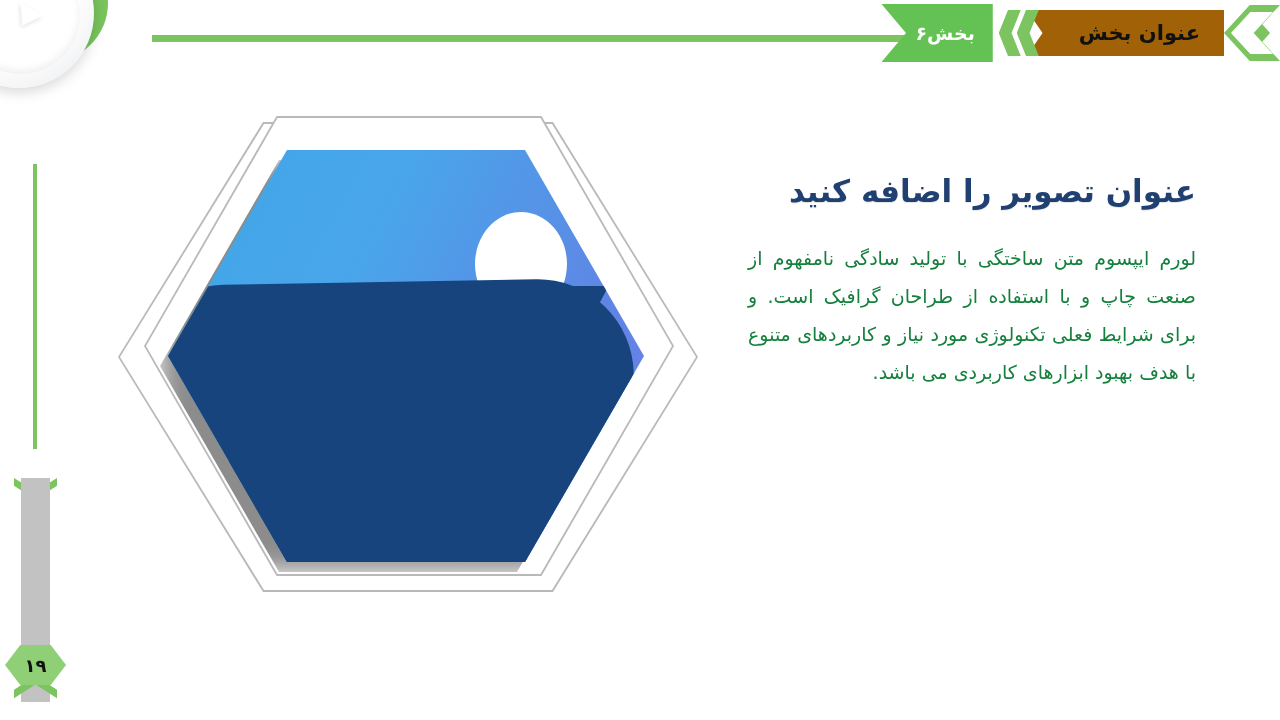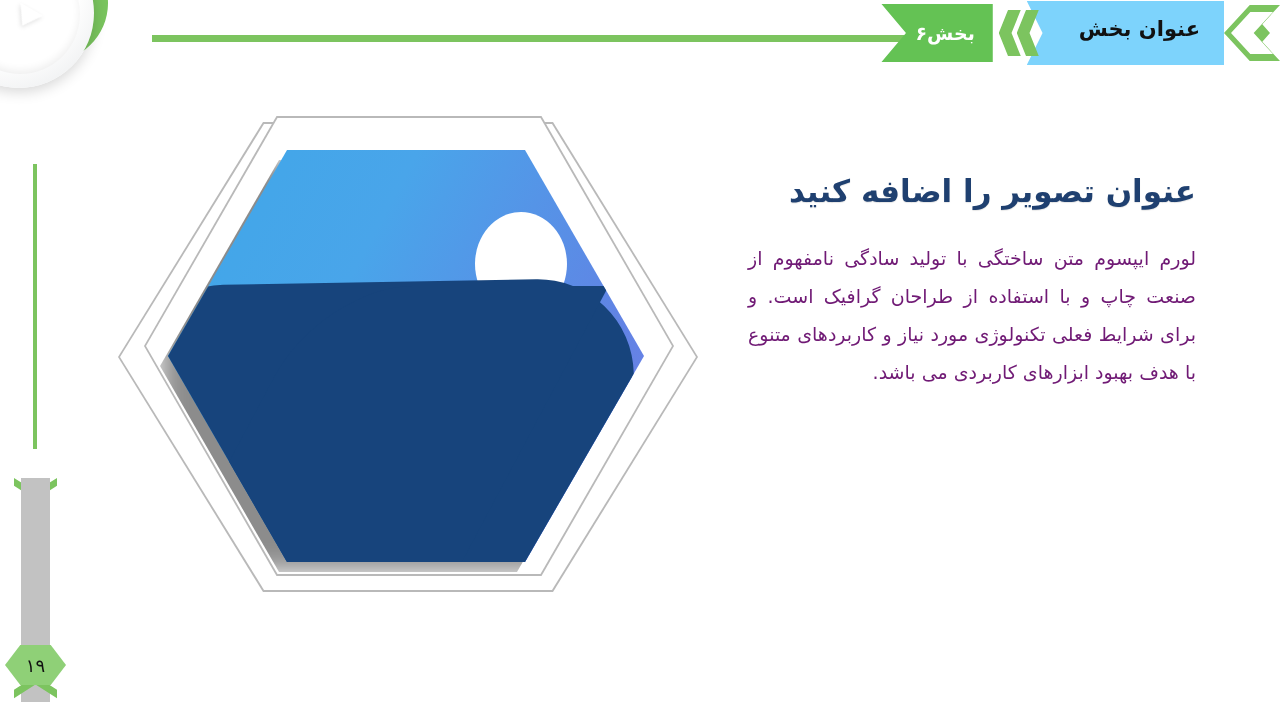--- a/index.html
+++ b/index.html
@@ -131,25 +131,25 @@
     position: absolute;
     left: 16px;
     top: 13px;
     width: 30px;
     height: 30px;
     background: #7cc45f;
     clip-path: polygon(0% 0%, 56% 0%, 100% 50%, 56% 100%, 0% 100%, 44% 50%);
   }
   .title-plate {
     position: relative;
-    height: 56px;
-    background: #7dd3fc;
+    height: 46px;
+    background: #a16207;
     display: flex;
     align-items: center;
-    padding: 0 24px 8px 52px;
+    padding: 0 24px 0 52px;
     margin-left: -10px;
     clip-path: polygon(0% 0%, 100% 0%, 100% 100%, 0% 100%, 8% 50%);
   }
   .title-plate-text {
     font-size: 21px;
     font-weight: bold;
     color: #111111;
     white-space: nowrap;
     letter-spacing: 0.3px;
   }
@@ -229,21 +229,21 @@
     width: 61px;
     height: 40px;
     background: #8fd077;
     clip-path: polygon(25% 0%, 75% 0%, 100% 50%, 75% 100%, 25% 100%, 0% 50%);
     display: flex;
     align-items: center;
     justify-content: center;
   }
   .page-badge-text {
     font-size: 18px;
-    font-weight: normal;
+    font-weight: bold;
     color: #111111;
   }
 
   
   .hex-stack {
     position: absolute;
     left: 112px;
     top: 112px;
     width: 592px;
     height: 482px;
@@ -346,21 +346,21 @@
     font-size: 31px;
     font-weight: bold;
     color: #1f4070;
     line-height: 1.25;
     text-shadow: 0 1px 1px rgba(0,0,0,0.10);
   }
   .content-body {
     margin: 0;
     font-size: 19px;
     line-height: 2.0;
-    color: #701a75;
+    color: #15803d;
     text-align: justify;
     direction: rtl;
   }
 
   .hex-row {
     position: absolute;
     right: 84px;
     top: 500px;
     display: flex;
     flex-direction: row-reverse;

